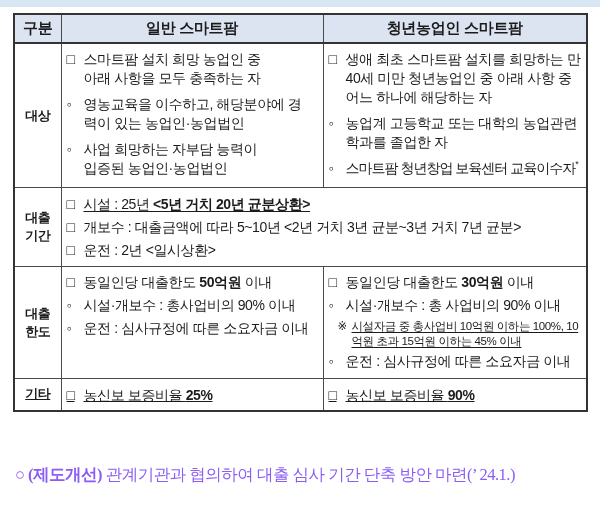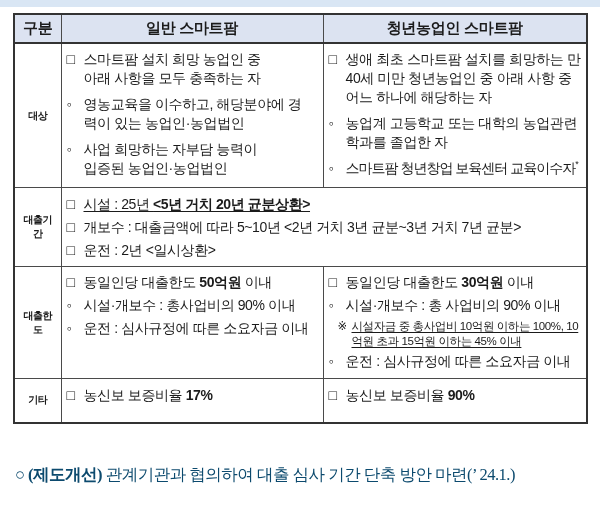--- a/index.html
+++ b/index.html
@@ -19,43 +19,43 @@
     border:2px solid var(--border_outer);
   }
   th,td{border:1px solid var(--border_inner);}
   col.c-gubun{width:47px;} col.c-general{width:262px;} col.c-youth{width:264px;}
   thead th{
     background:var(--header_bg);font-weight:bold;font-size:15px;
     height:25px;vertical-align:middle;
     border-bottom:2px solid var(--border_outer);letter-spacing:-0.3px;
   }
   tbody th{
-    font-weight:bold;font-size:10px;text-align:center;vertical-align:middle;
+    font-weight:bold;font-size:13px;text-align:center;vertical-align:middle;
     word-break:break-all;padding:0 5px;letter-spacing:-0.5px;background:#ffffff;
   }
   td{vertical-align:top;padding:4px 4px 2px 5px;font-size:14px;letter-spacing:-0.4px;}
   tr.r-target{height:143px;} tr.r-rate{height:50px;} tr.r-period{height:75px;}
-  tr.r-limit{height:112px;} tr.r-etc{height:44px;}
+  tr.r-limit{height:112px;} tr.r-etc{height:32px;text-decoration:underline;}
   .line{display:flex;margin:2px 0;line-height:19px;}
   .marker{width:17px;flex:none;}
   .body{flex:1;}
   .r-target .line{margin-bottom:7px;}
   .r-rate .line,.r-period .line{margin:3px 0 4px 0;}
   .r-limit .line{margin:2px 0 4px 0;}
   .r-etc .line{margin-top:3px;}
   .b{font-weight:bold;margin-top:20px;}
   .u{text-decoration:underline;text-underline-offset:2px;}
   .line.note{font-size:11.5px;margin-left:9px;line-height:15px;margin-top:0;margin-bottom:3px;}
   .line.note .marker{width:14px;}
   .line.tight{letter-spacing:-1px;}
   sup{font-size:9px;line-height:0;}
   .footer{
     position:absolute;left:15px;top:464px;width:575px;margin:0;
     font-family:"Liberation Serif","DejaVu Serif",serif;
-    font-size:16.5px;letter-spacing:-0.5px;color:#0c4a6e;
+    font-size:16.5px;letter-spacing:-0.5px;color:#8b5cf6;
   }
 </style>
 </head>
 <body>
 
 <div class="top-strip"></div>
 
 <table class="main">
   <colgroup>
     <col class="c-gubun">
@@ -151,21 +151,21 @@
             <span class="marker">◦</span>
             <span class="body"><span>운전 : 심사규정에 따른 소요자금 이내</span></span>
           </div>
         </td>
     </tr>
     <tr class="r-etc">
       <th>기타</th>
       <td>
           <div class="line">
             <span class="marker">□</span>
-            <span class="body"><span>농신보 보증비율 </span><span class="b">17%</span></span>
+            <span class="body"><span>농신보 보증비율 </span><span class="b">25%</span></span>
           </div>
         </td>
       <td>
           <div class="line">
             <span class="marker">□</span>
             <span class="body"><span>농신보 보증비율 </span><span class="b">90%</span></span>
           </div>
         </td>
     </tr>
   </tbody>

